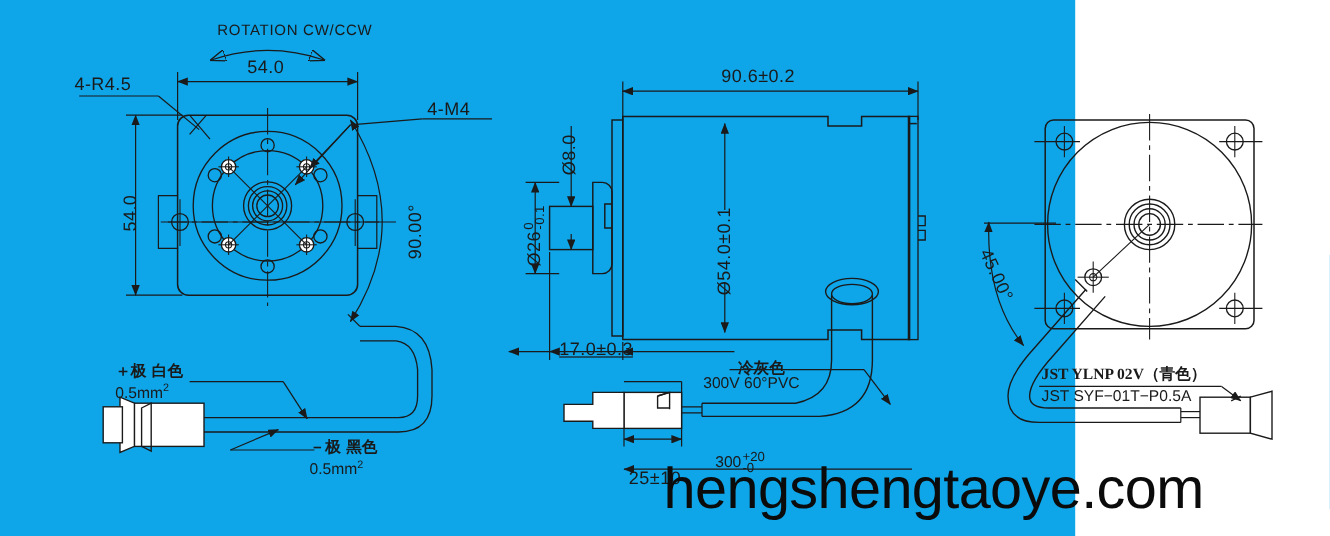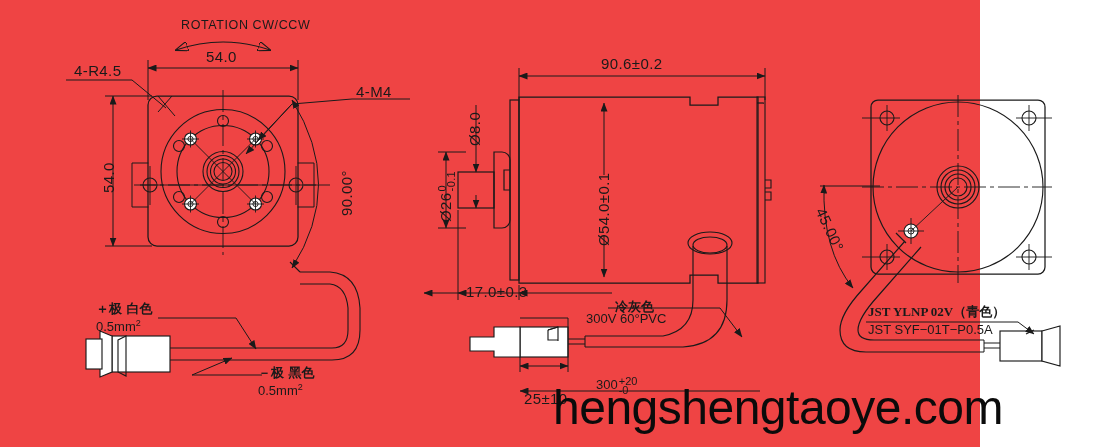--- a/index.html
+++ b/index.html
@@ -1,20 +1,20 @@
 <!DOCTYPE html>
 <html><head>
 <meta charset="utf-8">
 <style>
   html,body{margin:0;padding:0;background:#ffffff;}
   body{
     font-family:"Liberation Sans","DejaVu Sans",sans-serif;
     width:1108px;height:447px;overflow:hidden;position:relative;
   }
-  #sheet{position:relative;width:980px;height:447px;background:#ef4444;}
+  #sheet{position:relative;width:896px;height:447px;background:#0ea5e9;}
   svg{display:block;position:absolute;left:0;top:0;}
   .lbl{position:absolute;white-space:nowrap;color:#1a1a1a;font-family:"Liberation Sans","DejaVu Sans",sans-serif;}
   .dim{font-size:15px;letter-spacing:0.4px;}
   .dimsm{font-size:13px;}
   .cn{font-family:"DejaVu Sans","Liberation Sans",sans-serif;font-weight:bold;font-size:13px;}
   .rot{font-size:12.5px;letter-spacing:0.6px;}
   .vert{transform-origin:0 0;}
   .sup{font-size:9px;vertical-align:super;}
   .frac{display:inline-block;font-size:11px;line-height:9px;vertical-align:middle;text-align:left;}
   .wm{
@@ -350,21 +350,21 @@
     </g>
 
   </svg>
 
   <div class="lbl rot" style="left:181px;top:18px;">ROTATION CW/CCW</div>
 
   <div class="lbl dim" style="left:206px;top:48px;">54.0</div>
 
   <div class="lbl dim vert" style="left:100px;top:193px;transform:rotate(-90deg);">54.0</div>
 
-  <div class="lbl dim" style="left:74px;top:62px;text-align:center;">4-R4.5</div>
+  <div class="lbl dim" style="left:62px;top:62px;text-align:center;">4-R4.5</div>
 
   <div class="lbl dim" style="left:356px;top:83px;">4-M4</div>
 
   <div class="lbl dim vert" style="left:338px;top:216px;transform:rotate(-90deg);">90.00°</div>
 
   <div class="lbl cn" style="left:96px;top:300px;">＋极 白色</div>
   <div class="lbl dimsm" style="left:96px;top:318px;">
     <span>0.5mm</span><span class="sup">2</span>
   </div>
 
@@ -379,21 +379,21 @@
 
   <div class="lbl dim vert" style="left:437px;top:222px;transform:rotate(-90deg);">
     <span>Ø26</span><span class="frac" style="margin-left:1px;">
       <span style="display:block;">0</span>
       <span style="display:block;">-0.1</span>
     </span>
   </div>
 
   <div class="lbl dim vert" style="left:595px;top:246px;transform:rotate(-90deg);">Ø54.0±0.1</div>
 
-  <div class="lbl dim" style="left:466px;top:283px;">17.0±0.3</div>
+  <div class="lbl dim" style="left:466px;top:283px;text-decoration:underline;">17.0±0.3</div>
 
   <div class="lbl cn" style="left:615px;top:298px;">冷灰色</div>
   <div class="lbl dimsm" style="left:586px;top:311px;">300V  60°PVC</div>
 
   <div class="lbl dim" style="left:524px;top:351px;margin-top:39px;">25±10</div>
 
   <div class="lbl dimsm" style="left:596px;top:377px;">
     <span>300</span><span class="frac" style="margin-left:1px;">
       <span style="display:block;">+20</span>
       <span style="display:block;">-0</span>

